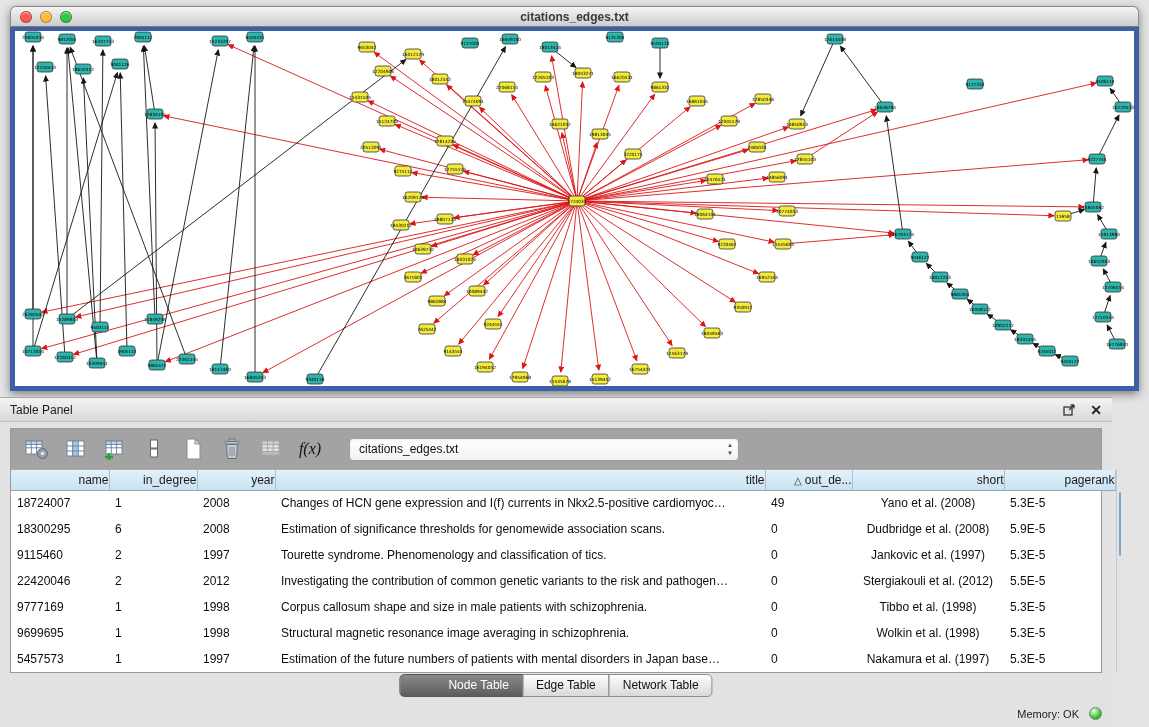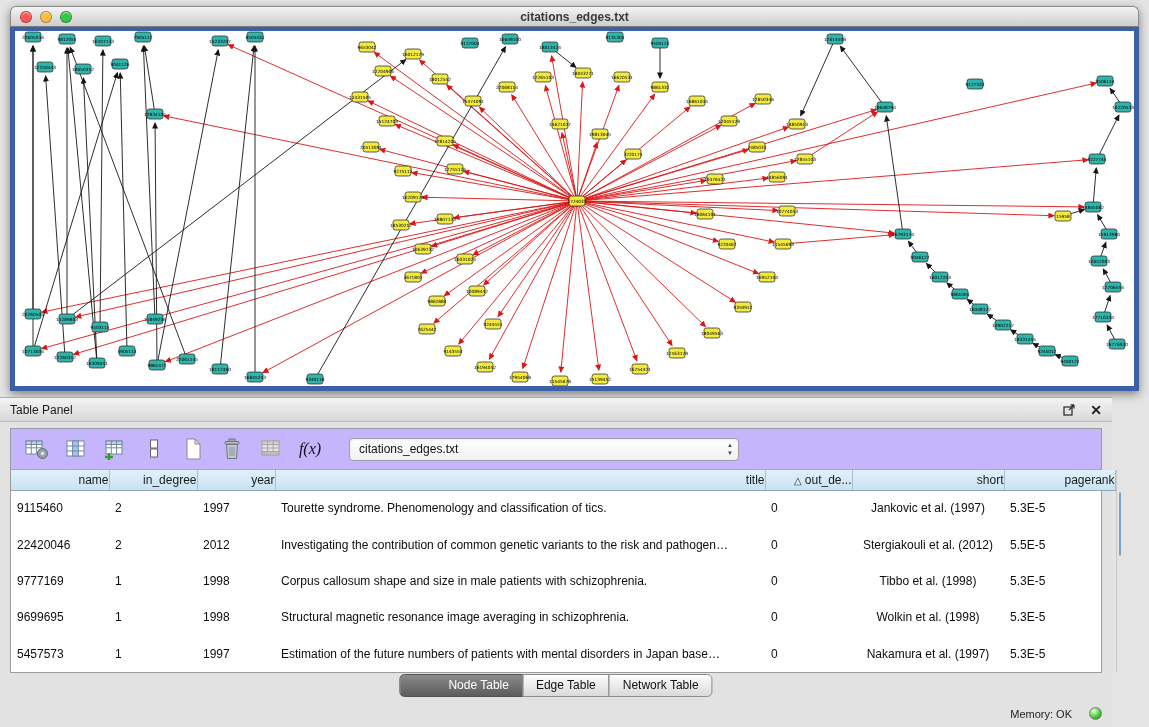--- a/index.html
+++ b/index.html
@@ -35,21 +35,21 @@
   
   .table-panel { position:absolute; left:0; top:397px; width:1112px; height:330px;
     background:#e2e2e2; border-top:1px solid #a8a8a8; }
   .panel-header { height:24px; display:flex; align-items:center; padding:0 10px;
     background:linear-gradient(#f4f4f4,#d8d8d8); border-bottom:1px solid #bdbdbd; }
   .panel-title { font-size:12px; color:#1c1c1c; }
   .spacer { flex:1; }
   .float-icon { margin-right:14px; cursor:default; display:flex; }
   .close-icon { font-size:14px; font-weight:bold; color:#222; cursor:default; }
 
-  .panel-body { margin:6px 10px 0; height:245px; background:#c4b5fd;
+  .panel-body { margin:6px 10px 0; height:245px; background:#a3a3a3;
     border:1px solid #9b9b9b; }
   .toolbar { height:40px; display:flex; align-items:center; gap:11px; padding:0 12px; }
   .tbtn { width:28px; height:30px; display:flex; align-items:center; justify-content:center;
     background:transparent; border:none; }
   .fx { font-family:"Liberation Serif", serif; font-style:italic; font-size:16px; color:#111; }
   .combo { width:390px; height:23px; margin-left:14px; background:linear-gradient(#fff,#f2f2f2);
     border:1px solid #a0a0a0; border-radius:4px; display:flex; align-items:center;
     font-size:12px; color:#111; padding-left:9px; position:relative;
     box-shadow:inset 0 1px 2px rgba(0,0,0,.08); }
   .combo-arrows { position:absolute; right:5px; top:2px; display:flex; flex-direction:column;
@@ -69,21 +69,21 @@
     background:linear-gradient(90deg,#a9d2f2,#5e9fd8); border:1px solid #79a4c8; }
 
   .tabs { position:absolute; left:50%; transform:translateX(-50%); top:276px; display:flex; }
   .tab { font-size:12px; padding:3px 13px 4px; border:1px solid #8d8d8d; margin-left:-1px;
     background:linear-gradient(#fdfdfd,#d9d9d9); color:#111; cursor:default; }
   .tab:first-child { border-radius:5px 0 0 5px; margin-left:0; }
   .tab:last-child  { border-radius:0 5px 5px 0; }
   .tab.active { background:linear-gradient(#8a8a8a,#5c5c5c); color:#fff; border-color:#545454;padding-left:48px; }
 
   .status { position:absolute; right:10px; bottom:7px; display:flex; align-items:center;
-    gap:17px; font-size:11px; color:#222; }
+    gap:10px; font-size:11px; color:#222; }
   .orb { width:13px; height:13px; border-radius:50%; border:1px solid #7d7d7d;
     background:radial-gradient(circle at 35% 28%, #eaffe4, #63d94f 45%, #1d9a1d 85%); }
 </style>
 </head>
 <body>
 
 <div class="graph-window">
   <div class="titlebar">
     <div class="lights">
       <span class="light red"></span>
@@ -721,20 +721,38 @@
               <th>in_degree</th>
               <th>year</th>
               <th>title</th>
               <th><span class="sort-arrow">△</span>out_de...</th>
               <th>short</th>
               <th>pagerank</th>
             </tr>
           </thead>
         <tbody id="table-body">
             <tr>
+              <td class="c0">18724007</td>
+              <td class="c1">1</td>
+              <td class="c2">2008</td>
+              <td class="c3">Changes of HCN gene expression and I(f) currents in Nkx2.5-positive cardiomyoc…</td>
+              <td class="c4">49</td>
+              <td class="c5">Yano et al. (2008)</td>
+              <td class="c6">5.3E-5</td>
+            </tr>
+            <tr>
+              <td class="c0">18300295</td>
+              <td class="c1">6</td>
+              <td class="c2">2008</td>
+              <td class="c3">Estimation of significance thresholds for genomewide association scans.</td>
+              <td class="c4">0</td>
+              <td class="c5">Dudbridge et al. (2008)</td>
+              <td class="c6">5.9E-5</td>
+            </tr>
+            <tr>
               <td class="c0">9115460</td>
               <td class="c1">2</td>
               <td class="c2">1997</td>
               <td class="c3">Tourette syndrome. Phenomenology and classification of tics.</td>
               <td class="c4">0</td>
               <td class="c5">Jankovic et al. (1997)</td>
               <td class="c6">5.3E-5</td>
             </tr>
             <tr>
               <td class="c0">22420046</td>

